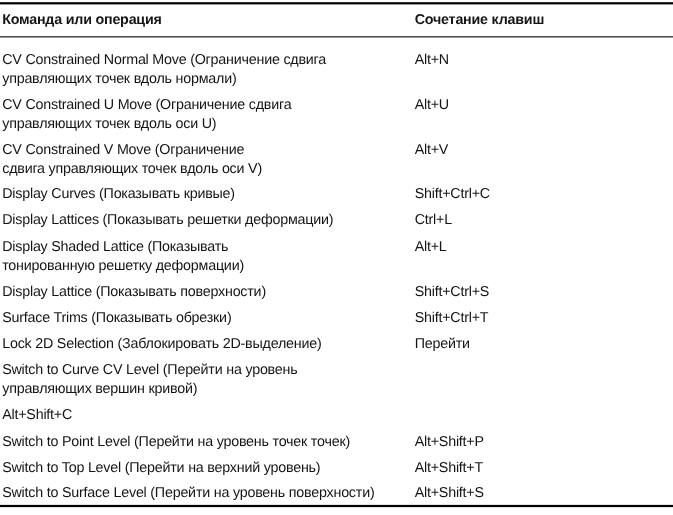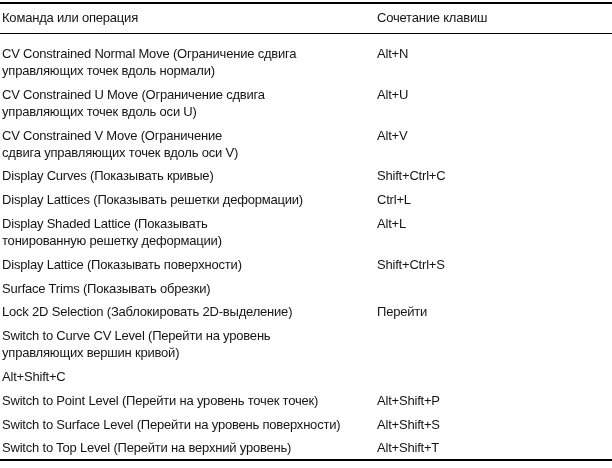--- a/index.html
+++ b/index.html
@@ -27,21 +27,21 @@
   .rule-header { top: 33px;  height: 1px; }
   .rule-bottom { top: 459px; height: 2px; }
   .header-row {
     position: absolute;
     top: 9px;
     left: 2px;
     right: 0;
     display: flex;
     font-size: 13px;
     line-height: 17px;
-    font-weight: normal;
+    font-weight: bold;
     letter-spacing: -0.2px;
   }
   .body-rows {
     position: absolute;
     top: 45px;
     left: 2px;
     right: 12px;
   }
   .row {
     display: flex;
@@ -102,41 +102,42 @@
       <div class="col-command">Display Shaded Lattice (Показывать
 тонированную решетку деформации)</div>
       <div class="col-shortcut">Alt+L</div>
     </div>
     <div class="row">
       <div class="col-command">Display Lattice (Показывать поверхности)</div>
       <div class="col-shortcut">Shift+Ctrl+S</div>
     </div>
     <div class="row">
       <div class="col-command">Surface Trims (Показывать обрезки)</div>
+      <div class="col-shortcut">Shift+Ctrl+T</div>
     </div>
     <div class="row">
       <div class="col-command">Lock 2D Selection (Заблокировать 2D-выделение)</div>
       <div class="col-shortcut">Перейти</div>
     </div>
     <div class="row">
       <div class="col-command">Switch to Curve CV Level (Перейти на уровень
 управляющих вершин кривой)</div>
     </div>
     <div class="row">
       <div class="col-shortcut">Alt+Shift+C</div>
     </div>
     <div class="row">
       <div class="col-command">Switch to Point Level (Перейти на уровень точек точек)</div>
       <div class="col-shortcut">Alt+Shift+P</div>
     </div>
     <div class="row">
+      <div class="col-command">Switch to Top Level (Перейти на верхний уровень)</div>
+      <div class="col-shortcut">Alt+Shift+T</div>
+    </div>
+    <div class="row">
       <div class="col-command">Switch to Surface Level (Перейти на уровень поверхности)</div>
       <div class="col-shortcut">Alt+Shift+S</div>
-    </div>
-    <div class="row">
-      <div class="col-command">Switch to Top Level (Перейти на верхний уровень)</div>
-      <div class="col-shortcut">Alt+Shift+T</div>
     </div>
   </div>
 
   <div class="rule rule-bottom"></div>
 
 </div>
 
 </body></html>

